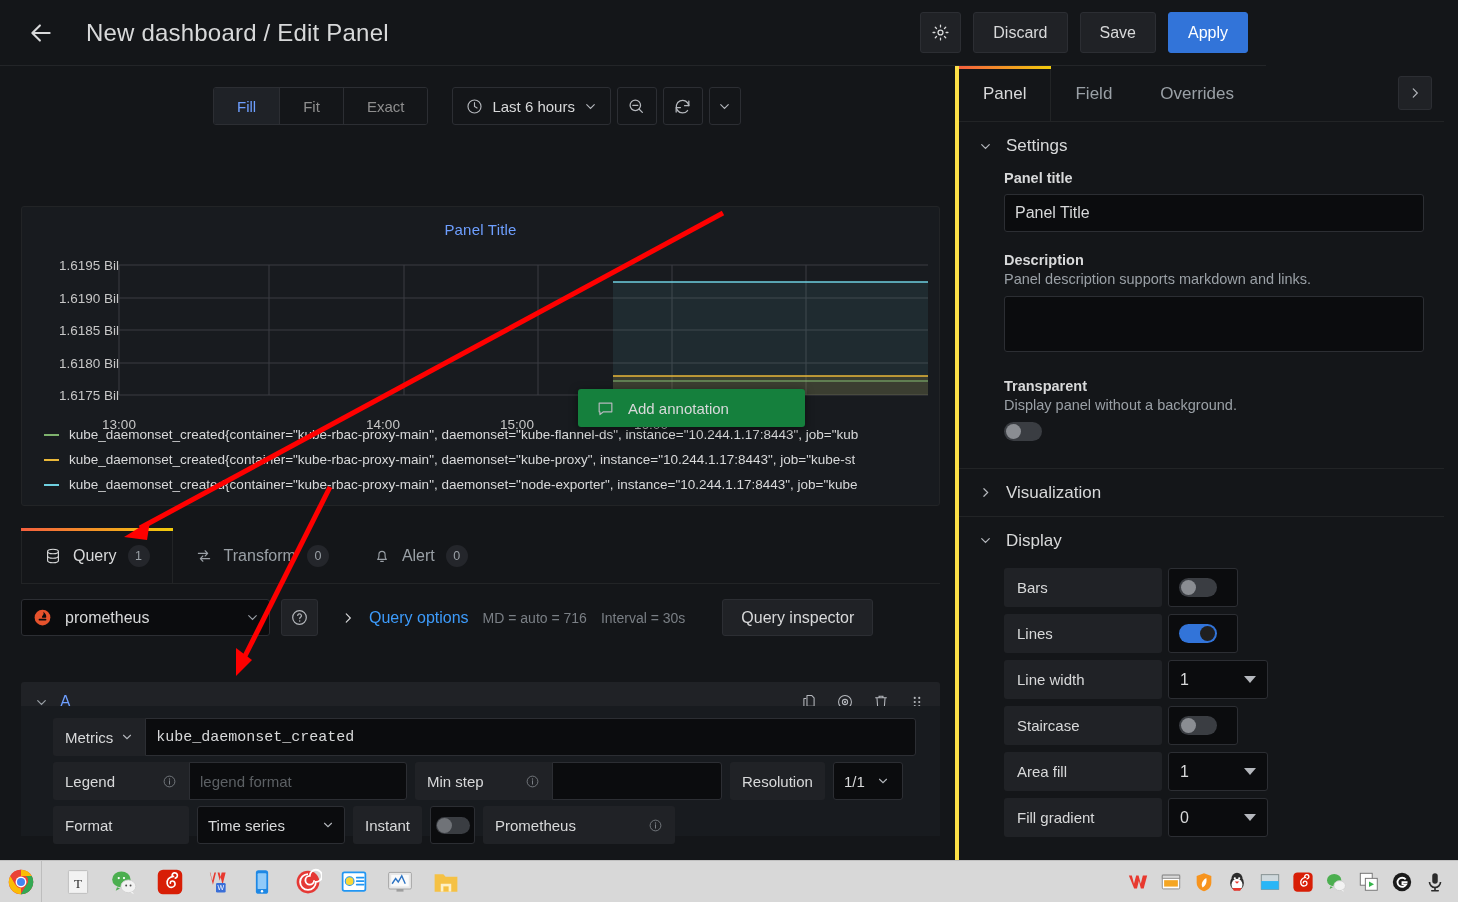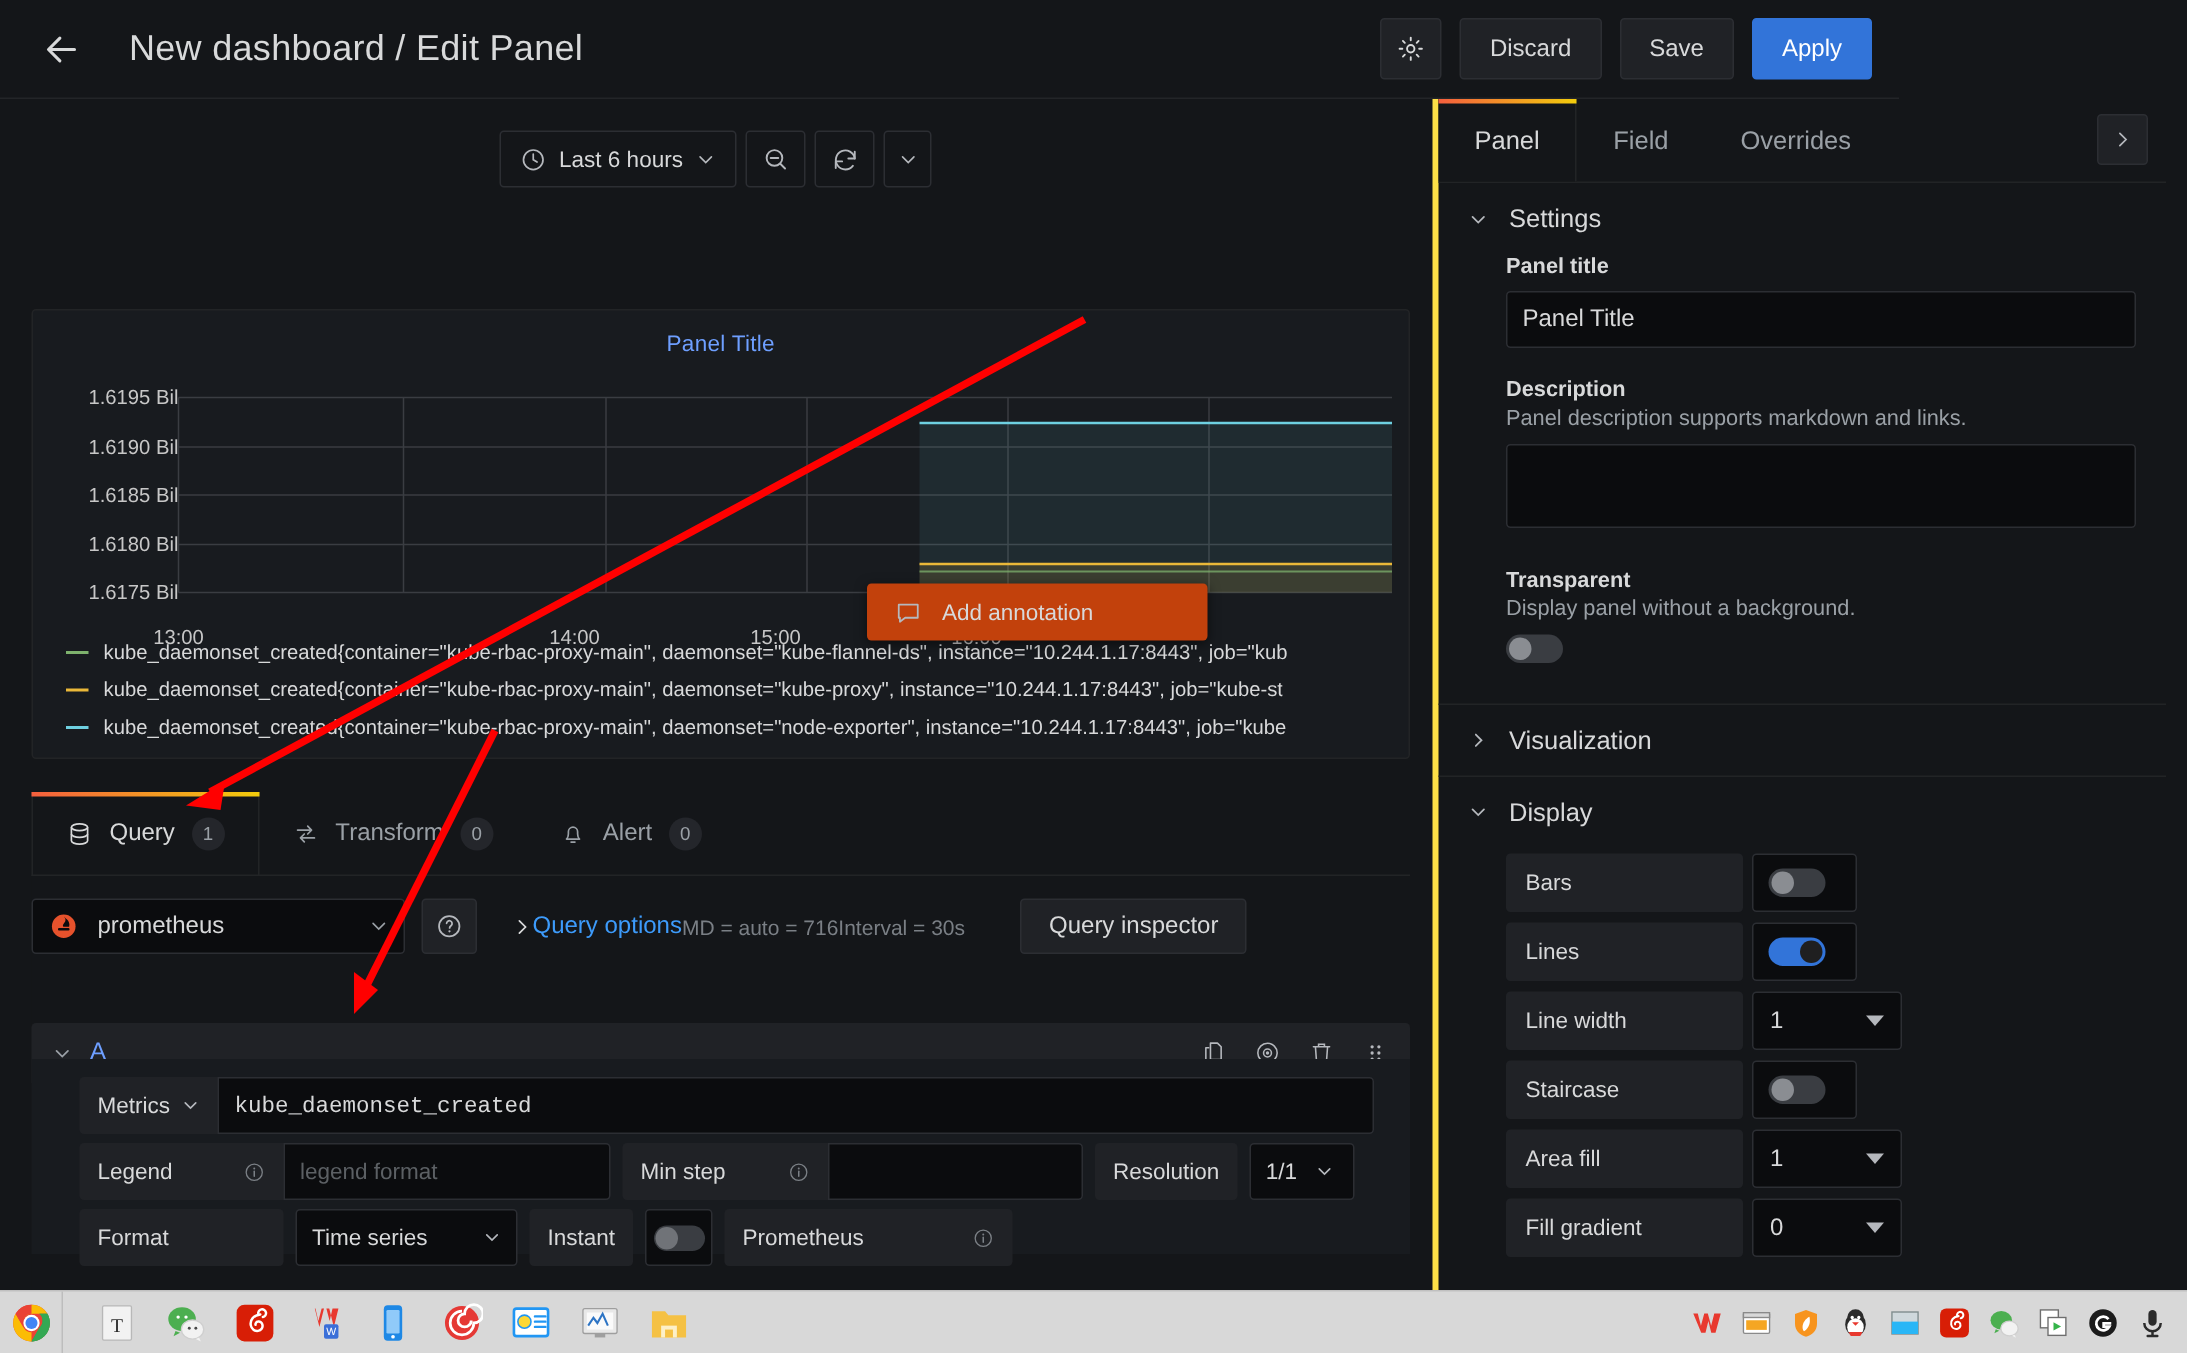--- a/index.html
+++ b/index.html
@@ -109,21 +109,21 @@
     display: flex; align-items: center; gap: 10px; height: 25px;
     white-space: nowrap; overflow: hidden;
   }
   .legend-dash { width: 15px; height: 2px; flex: 0 0 auto; }
   .legend-label {
     color: #d8d9da; font-size: 13.5px; overflow: hidden;
     text-overflow: clip; white-space: nowrap;
   }
   .annot-tip {
     position: absolute; left: 556px; top: 182px; width: 227px; height: 38px;
-    background: #c2410c; border-radius: 3px;
+    background: #15803d; border-radius: 3px;
     display: flex; align-items: center; gap: 13px; padding-left: 18px;
     color: #d8d9da; font-size: 15px; z-index: 6;
     box-shadow: 0 2px 8px rgba(0,0,0,.5);
   }
 
   
   .qtabs {
     position: absolute; left: 21px; top: 462px; width: 919px; height: 56px;
     display: flex; align-items: stretch;
   }
@@ -163,21 +163,21 @@
     border: 1px solid #2c2e33; border-radius: 3px;
     display: flex; align-items: center; padding: 0 10px; gap: 12px; cursor: pointer;
   }
   .ds-name { color: #d8d9da; font-size: 16px; flex: 1; }
   .circ-btn {
     width: 37px; height: 37px; border: 1px solid #2c2e33; border-radius: 3px;
     background: #202226; display: flex; align-items: center; justify-content: center;
     cursor: pointer;
   }
   .qopt-bar {
-    height: 37px; display: flex; align-items: center; 
+    height: 37px; display: flex; align-items: center; gap: 14px;
     padding: 0 14px 0 12px;
   }
   .qopt-title { color: #3d9bfb; font-size: 16px; font-weight: 500; cursor: pointer; }
   .qopt-meta { color: #7a7f85; font-size: 14px; }
   .qinspect {
     margin-left: 12px; height: 37px; padding: 0 18px;
     background: #202226; border: 1px solid #2c2e33; border-radius: 3px;
     color: #d8d9da; font-size: 16px; display: flex; align-items: center; cursor: pointer;
   }
 
@@ -352,20 +352,25 @@
       </div>
       <div class="tbtn">Discard</div>
       <div class="tbtn">Save</div>
       <div class="tbtn primary">Apply</div>
     </div>
   </div>
 
   <div class="leftcol">
 
     <div class="vis-toolbar">
+      <div class="seg-group">
+        <div class="seg active">Fill</div>
+        <div class="seg">Fit</div>
+        <div class="seg">Exact</div>
+      </div>
 
       <div class="time-group">
         <div class="time-picker">
           <svg width="17" height="17" viewBox="0 0 24 24">
             <circle cx="12" cy="12" r="9.2" fill="none" stroke="#b5b8bd" stroke-width="1.6"></circle>
             <path d="M12 6.6V12l3.6 2.2" stroke="#b5b8bd" stroke-width="1.6" fill="none" stroke-linecap="round"></path>
           </svg>
           <span>Last 6 hours</span>
           <svg width="13" height="13" viewBox="0 0 24 24">
             <path d="M5 8.5l7 7 7-7" fill="none" stroke="#b5b8bd" stroke-width="2" stroke-linecap="round"></path>

